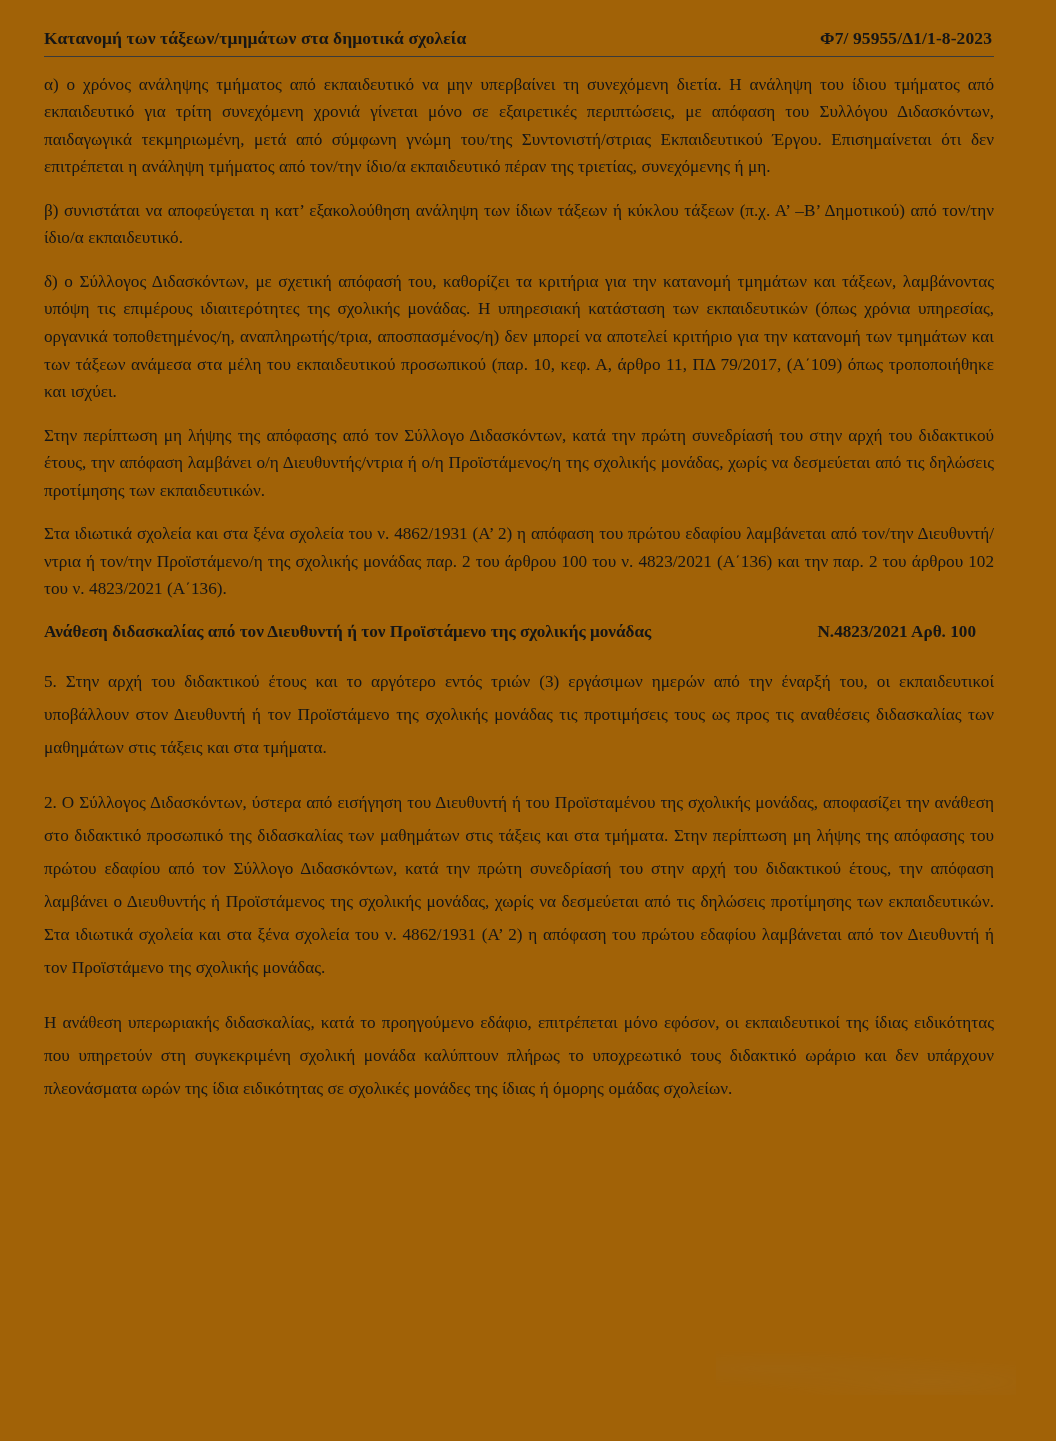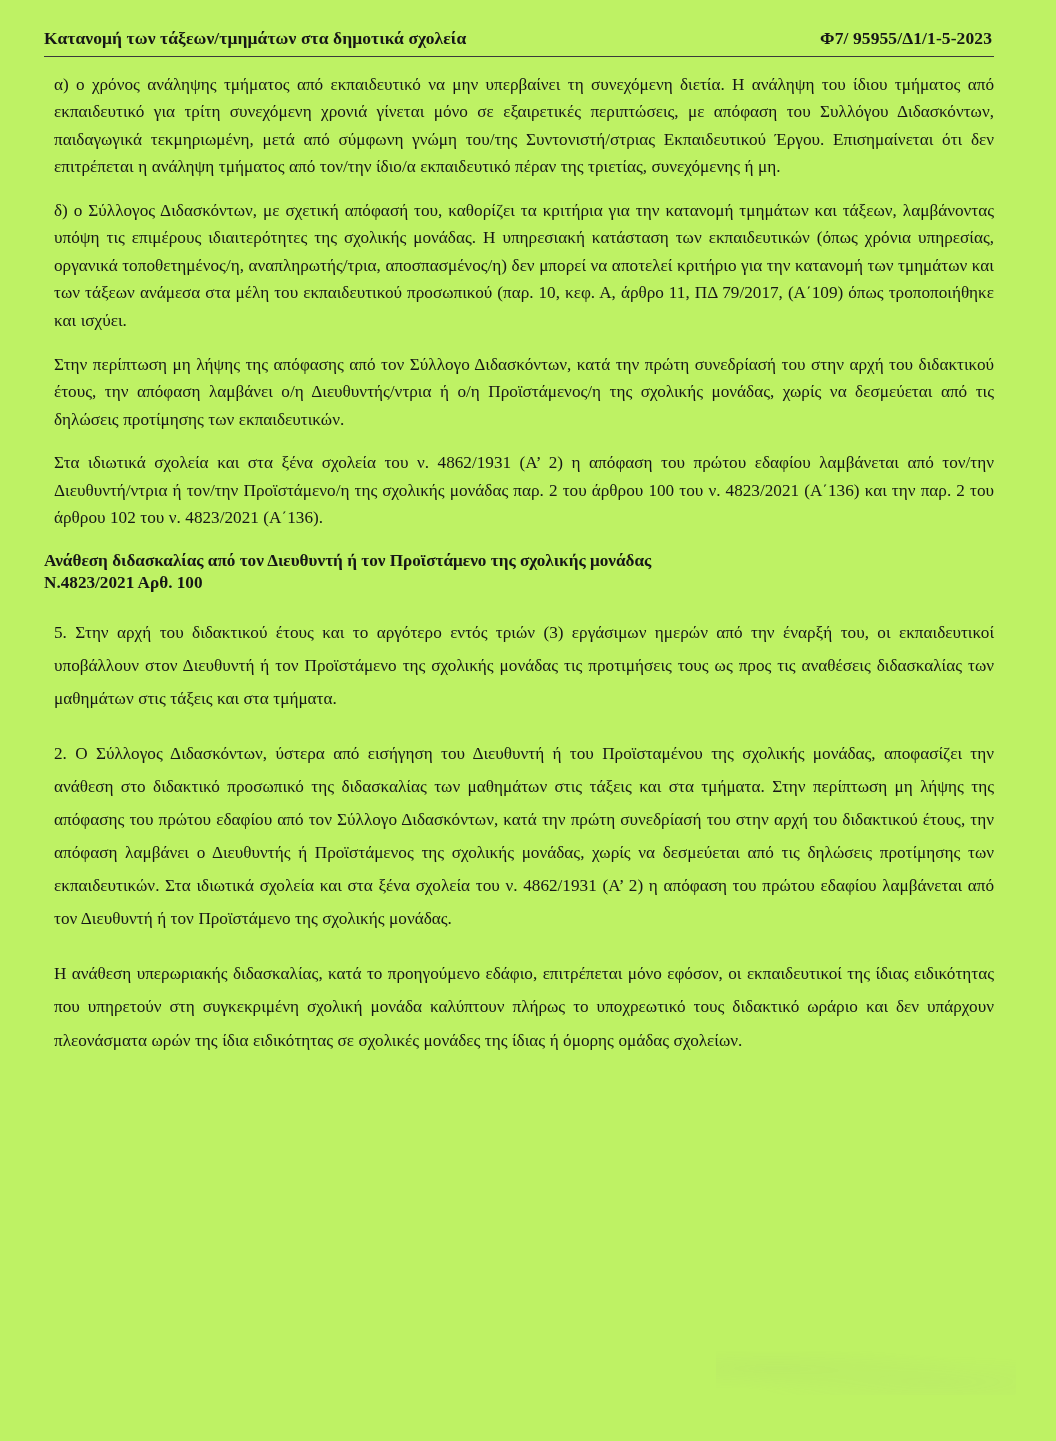--- a/index.html
+++ b/index.html
@@ -7,21 +7,21 @@
     margin: 0;
     padding: 0;
     background: #ffffff;
   }
 
   .page {
     position: relative;
     width: 1056px;
     height: 1441px;
     margin: 0 auto;
-    background: #bef264;
+    background: #a16207;
     box-sizing: border-box;
     padding: 28px 62px 10px 44px;
     font-family: "Liberation Serif", "DejaVu Serif", serif;
     color: #161616;
     overflow: hidden;
   }
 
   
   .doc-header {
     display: flex;
@@ -48,21 +48,21 @@
     margin: 2px 0 14px 0;
     width: 100%;
   }
 
   
   p.body-par {
     font-size: 17.2px;
     line-height: 1.62;
     text-align: justify;
     text-justify: inter-word;
-    margin: 0 0 17px 10px;
+    margin: 0 0 17px 0;
     hyphens: none;
     word-spacing: 0.2px;
   }
 
   
   .block-upper p.body-par {
     line-height: 1.60;
     margin-bottom: 16px;
   }
 
@@ -75,21 +75,20 @@
   
   .section-heading {
     display: flex;
     align-items: baseline;
     justify-content: space-between;
     font-weight: bold;
     font-size: 17.2px;
     line-height: 1.3;
     margin: 18px 16px 22px 0;
     padding-right: 2px;
-    flex-direction: column;
   }
   .section-heading .sh-left {
     padding-right: 26px;
   }
   .section-heading .sh-right {
     white-space: nowrap;
   }
 
   
   .scan-smudge {
@@ -105,28 +104,29 @@
     pointer-events: none;
   }
 </style>
 </head>
 <body>
 
 <div class="page">
 
   <div class="doc-header">
     <span class="title-left">Κατανομή των τάξεων/τμημάτων στα δημοτικά σχολεία</span>
-    <span class="ref-right">Φ7/ 95955/Δ1/1-5-2023</span>
+    <span class="ref-right">Φ7/ 95955/Δ1/1-8-2023</span>
   </div>
 
   <hr class="rule">
 
   <div class="block-upper">
     <p class="body-par">α) ο χρόνος ανάληψης τμήματος από εκπαιδευτικό να μην υπερβαίνει τη συνεχόμενη διετία. Η ανάληψη του ίδιου τμήματος από εκπαιδευτικό για τρίτη συνεχόμενη χρονιά γίνεται μόνο σε εξαιρετικές περιπτώσεις, με απόφαση του Συλλόγου Διδασκόντων, παιδαγωγικά τεκμηριωμένη, μετά από σύμφωνη γνώμη του/της Συντονιστή/στριας Εκπαιδευτικού Έργου. Επισημαίνεται ότι δεν επιτρέπεται η ανάληψη τμήματος από τον/την ίδιο/α εκπαιδευτικό πέραν της τριετίας, συνεχόμενης ή μη.</p>
 
+    <p class="body-par">β) συνιστάται να αποφεύγεται η κατ’ εξακολούθηση ανάληψη των ίδιων τάξεων ή κύκλου τάξεων (π.χ. Α’ –Β’ Δημοτικού) από τον/την ίδιο/α εκπαιδευτικό.</p>
 
 
     <p class="body-par"> δ) ο Σύλλογος Διδασκόντων, με σχετική απόφασή του, καθορίζει τα κριτήρια για την κατανομή τμημάτων και τάξεων, λαμβάνοντας υπόψη τις επιμέρους ιδιαιτερότητες της σχολικής μονάδας. Η υπηρεσιακή κατάσταση των εκπαιδευτικών (όπως χρόνια υπηρεσίας, οργανικά τοποθετημένος/η, αναπληρωτής/τρια, αποσπασμένος/η) δεν μπορεί να αποτελεί κριτήριο για την κατανομή των τμημάτων και των τάξεων ανάμεσα στα μέλη του εκπαιδευτικού προσωπικού (παρ. 10, κεφ. Α, άρθρο 11, ΠΔ 79/2017, (Α΄109) όπως τροποποιήθηκε και ισχύει.</p>
 
     <p class="body-par"> Στην περίπτωση μη λήψης της απόφασης από τον Σύλλογο Διδασκόντων, κατά την πρώτη συνεδρίασή του στην αρχή του διδακτικού έτους, την απόφαση λαμβάνει ο/η Διευθυντής/ντρια ή ο/η Προϊστάμενος/η της σχολικής μονάδας, χωρίς να δεσμεύεται από τις δηλώσεις προτίμησης των εκπαιδευτικών.</p>
 
     <p class="body-par"> Στα ιδιωτικά σχολεία και στα ξένα σχολεία του ν. 4862/1931 (Α’ 2) η απόφαση του πρώτου εδαφίου λαμβάνεται από τον/την Διευθυντή/ντρια ή τον/την Προϊστάμενο/η της σχολικής μονάδας παρ. 2 του άρθρου 100 του ν. 4823/2021 (Α΄136) και την παρ. 2 του άρθρου 102 του ν. 4823/2021 (Α΄136).</p>
   </div>
 
   <div class="section-heading">

